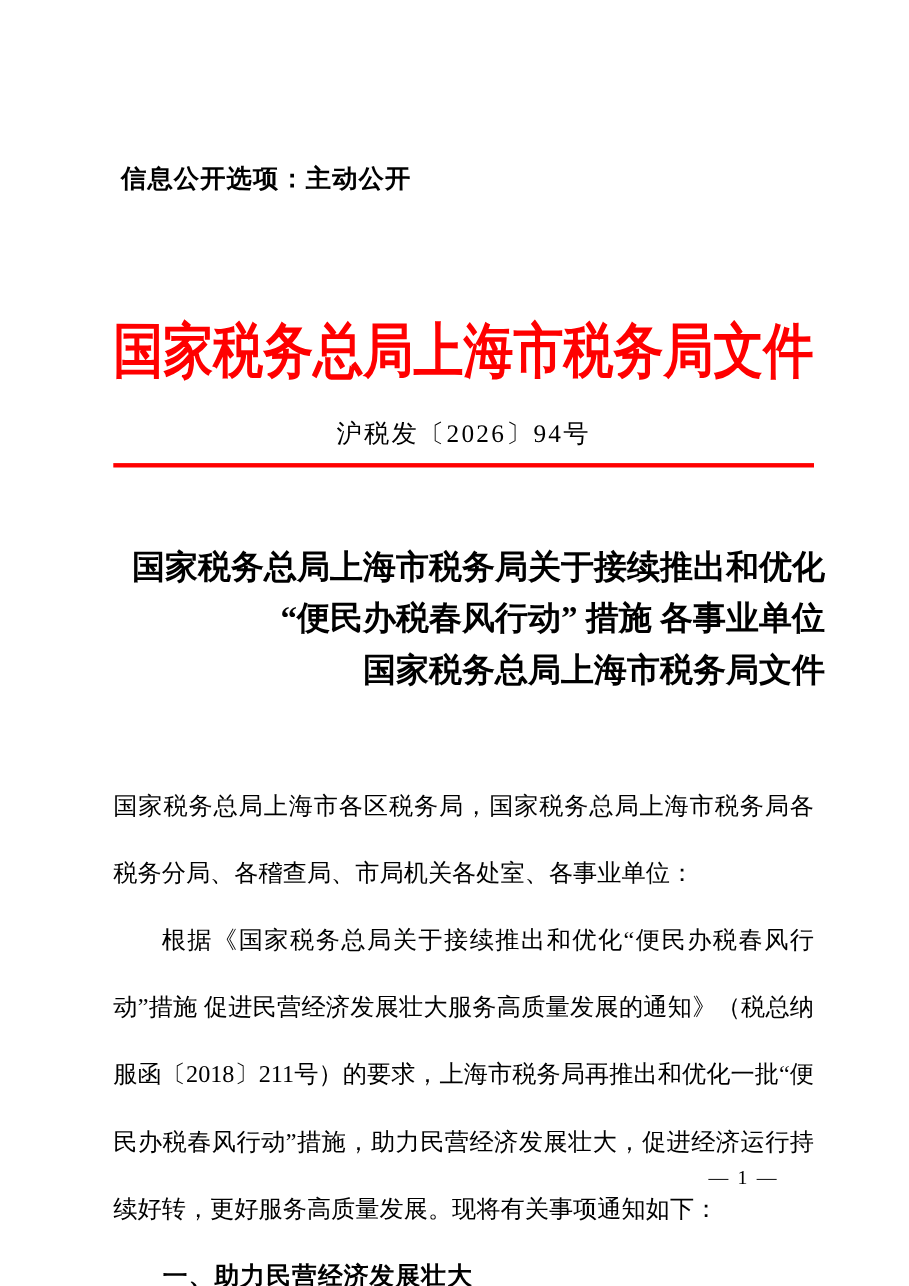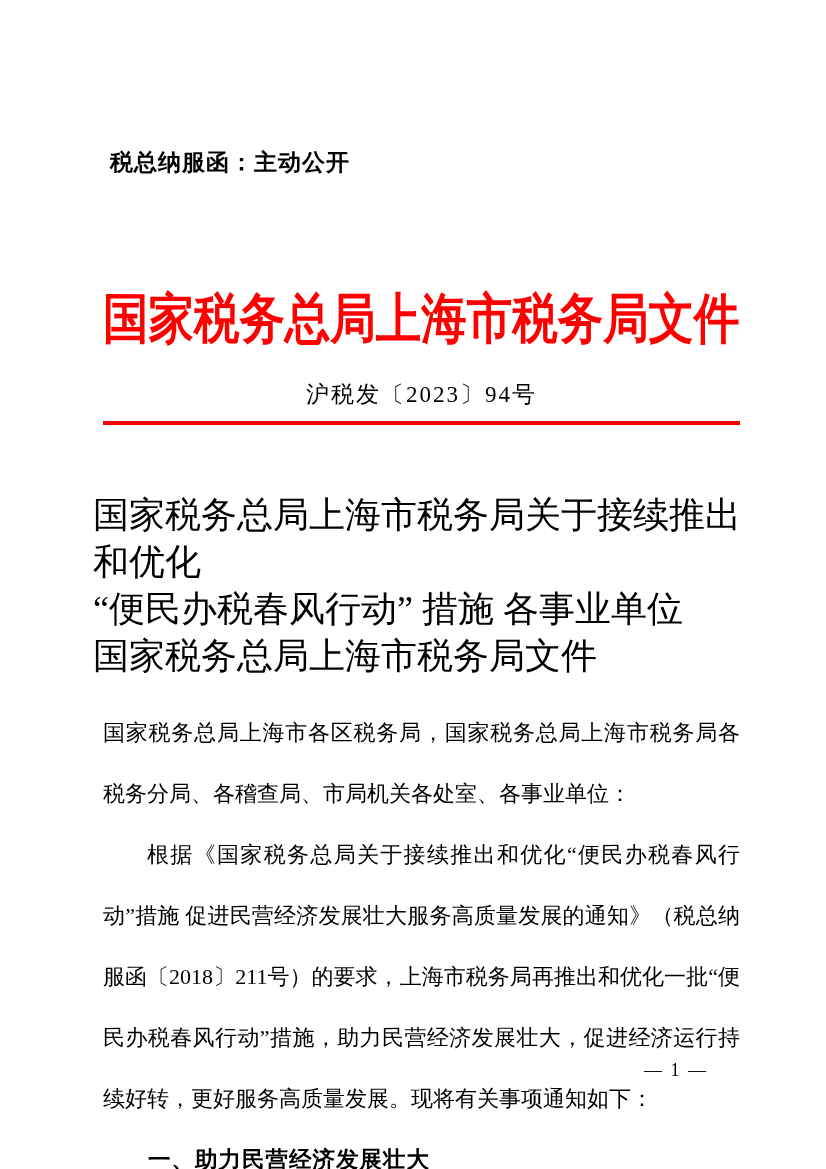--- a/index.html
+++ b/index.html
@@ -64,23 +64,23 @@
     left: 103px;
     width: 637px;
     height: 4px;
     background: #ff0000;
   }
   .doc-title {
     position: absolute;
     top: 492px;
     left: 93px;
     width: 657px;
-    text-align: left;
-    font-weight: normal;
-    font-size: 36px;
+    text-align: right;
+    font-weight: bold;
+    font-size: 30px;
     line-height: 47px;
   }
   .body-text {
     position: absolute;
     top: 702px;
     left: 103px;
     width: 637px;
     font-size: 22px;
     line-height: 61px;
     text-align: justify;
@@ -109,27 +109,27 @@
     line-height: 24px;
     letter-spacing: 2px;
     white-space: nowrap;
   }
 </style>
 </head>
 <body>
 
 <div class="page">
 
-  <div class="disclosure">税总纳服函：主动公开</div>
+  <div class="disclosure">信息公开选项：主动公开</div>
 
   <div class="masthead-wrap">
     <div class="masthead">国家税务总局上海市税务局文件</div>
   </div>
 
-  <div class="doc-number">沪税发〔2023〕94号</div>
+  <div class="doc-number">沪税发〔2026〕94号</div>
 
   <div class="red-rule"></div>
 
   <div class="doc-title">
     <div>国家税务总局上海市税务局关于接续推出和优化</div>
     <div>“便民办税春风行动” 措施 各事业单位</div>
     <div>国家税务总局上海市税务局文件</div>
   </div>
 
   <div class="body-text">

